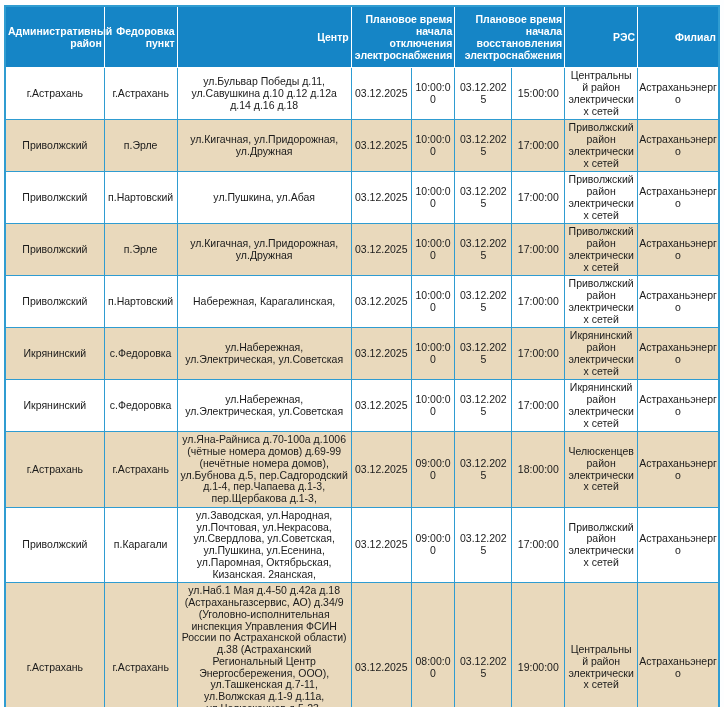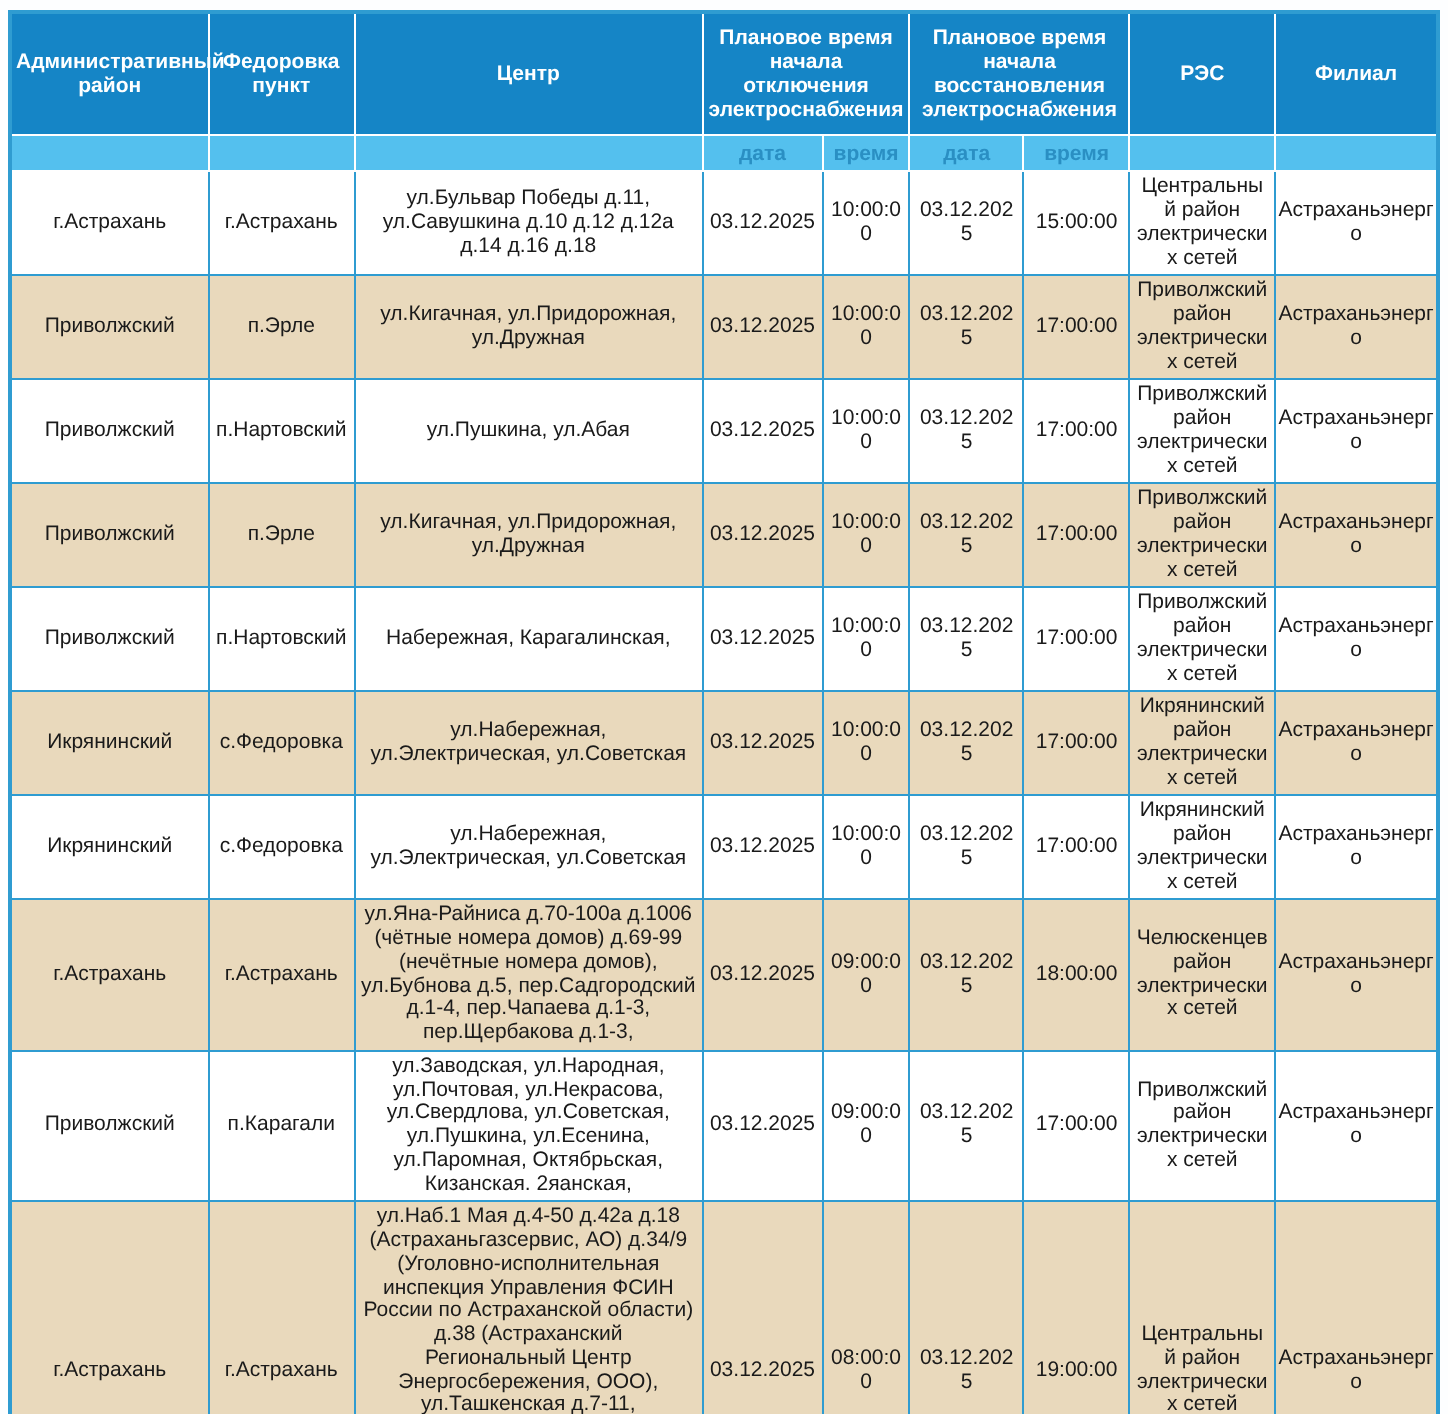--- a/index.html
+++ b/index.html
@@ -27,21 +27,21 @@
   col.c1{width:13.9%} col.c2{width:10.2%} col.c3{width:24.4%}
   col.c4{width:8.4%}  col.c5{width:6.1%}  col.c6{width:8.0%}
   col.c7{width:7.4%}  col.c8{width:10.2%} col.c9{width:11.4%}
 
   thead th{
     background:var(--header-bg);
     color:#ffffff;
     font-weight:bold;
     font-size:10.5px;
     line-height:1.15;
-    text-align:center;
+    text-align:right;
     vertical-align:middle;
     border:1px solid #ffffff;
     padding:6px 2px;
     height:48px;
   }
   thead tr.sub th{
     background:var(--subheader-bg);
     color:var(--subheader-text);
     height:18px;
     padding:2px;
@@ -79,31 +79,20 @@
     <thead>
       <tr>
         <th>Административный район</th>
         <th>Федоровка пункт</th>
         <th>Центр</th>
         <th colspan="2">Плановое время начала отключения электроснабжения</th>
         <th colspan="2">Плановое время начала восстановления электроснабжения</th>
         <th>РЭС</th>
         <th>Филиал</th>
       </tr>
-      <tr class="sub">
-        <th></th>
-        <th></th>
-        <th></th>
-        <th>дата</th>
-        <th>время</th>
-        <th>дата</th>
-        <th>время</th>
-        <th></th>
-        <th></th>
-      </tr>
     </thead>
     <tbody id="rows">
         <tr>
           <td class="cell-district">г.Астрахань</td>
           <td class="cell-settlement">г.Астрахань</td>
           <td class="cell-street">ул.Бульвар Победы д.11, ул.Савушкина д.10 д.12 д.12а д.14 д.16 д.18</td>
           <td class="cell-outage-date">03.12.2025</td>
           <td class="cell-outage-time">10:00:00</td>
           <td class="cell-restore-date">03.12.2025</td>
           <td class="cell-restore-time">15:00:00</td>

